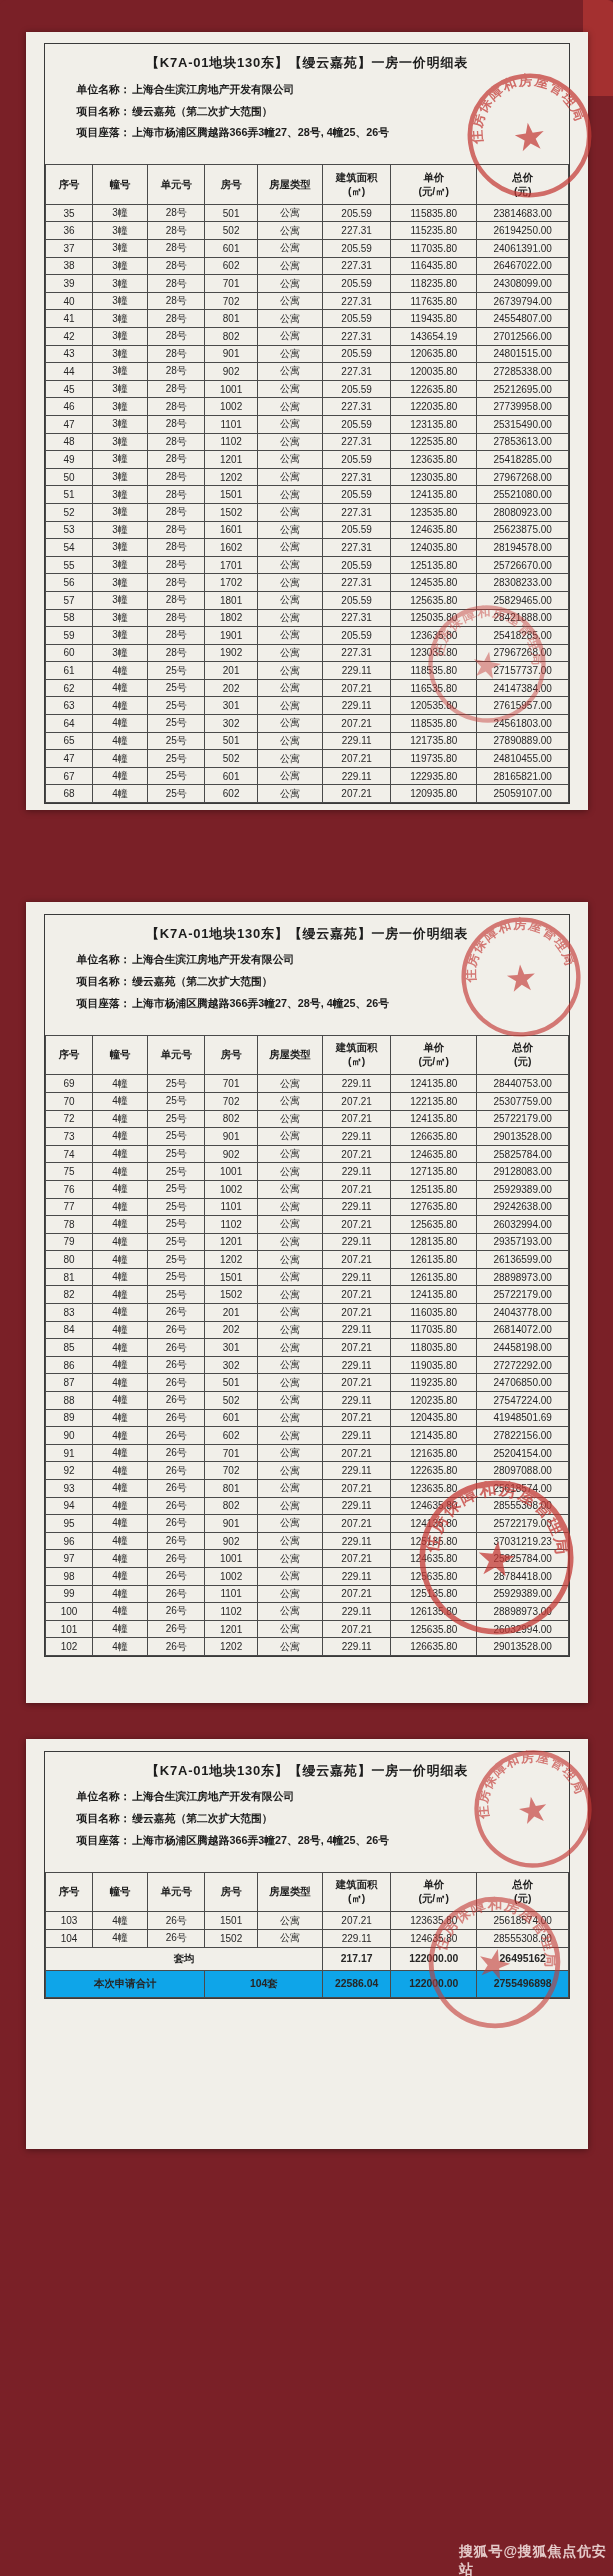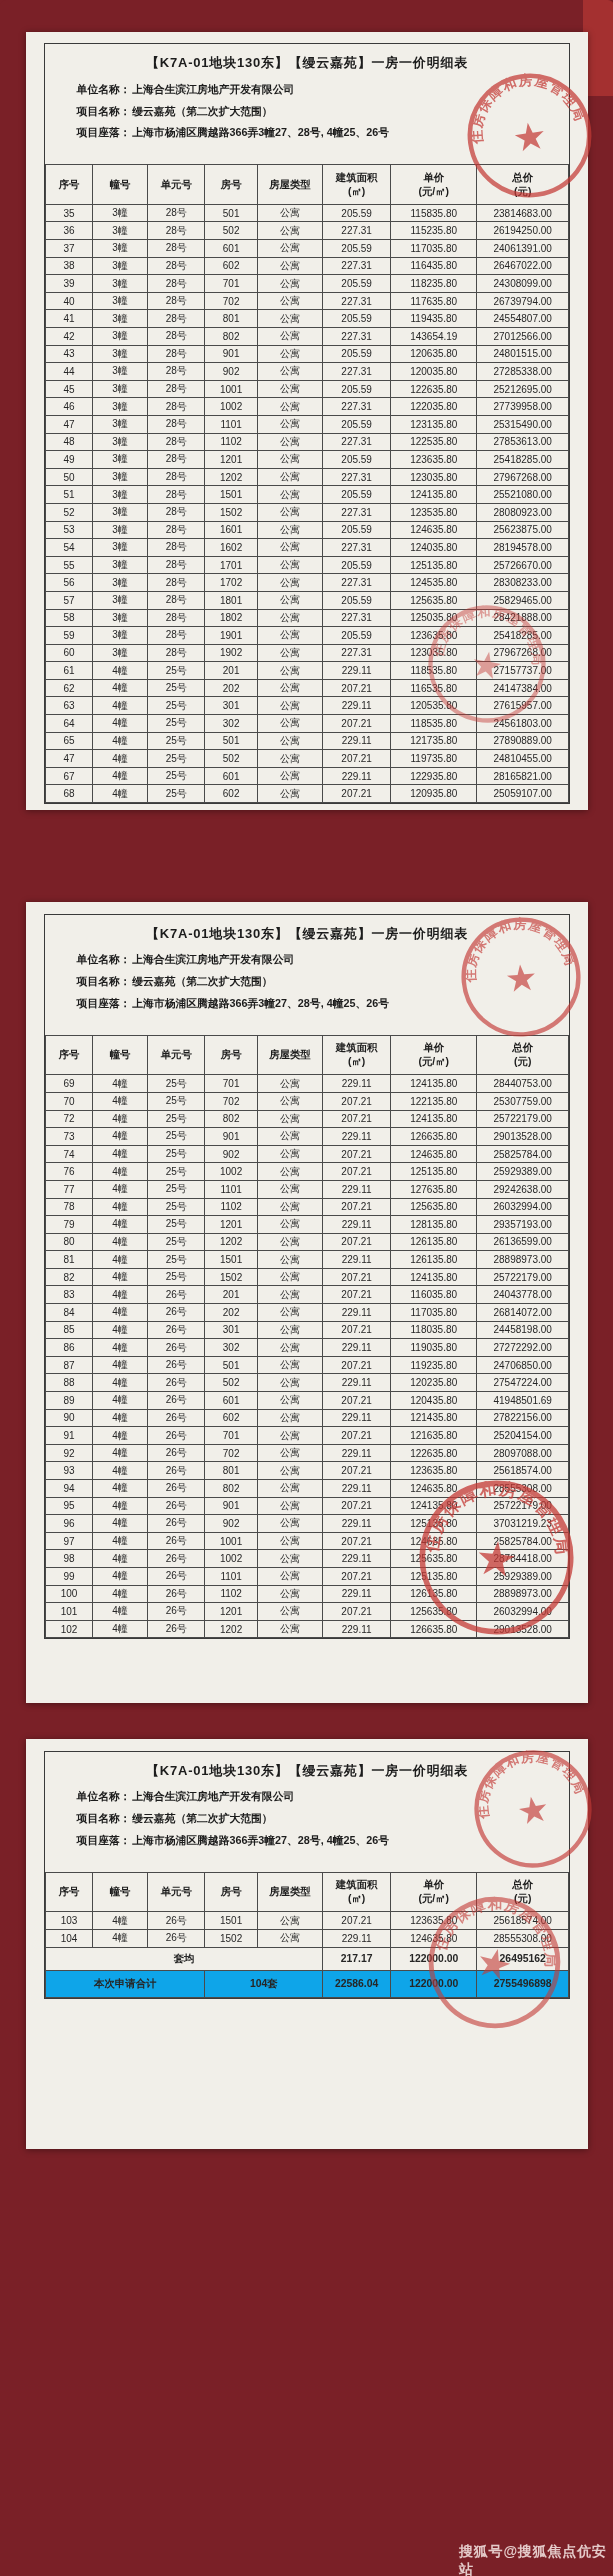--- a/index.html
+++ b/index.html
@@ -500,20 +500,30 @@
     <td>74</td>
     <td>4幢</td>
     <td>25号</td>
     <td>902</td>
     <td>公寓</td>
     <td>207.21</td>
     <td>124635.80</td>
     <td>25825784.00</td>
   </tr>
             <tr class="data-row">
+    <td>75</td>
+    <td>4幢</td>
+    <td>25号</td>
+    <td>1001</td>
+    <td>公寓</td>
+    <td>229.11</td>
+    <td>127135.80</td>
+    <td>29128083.00</td>
+  </tr>
+            <tr class="data-row">
     <td>76</td>
     <td>4幢</td>
     <td>25号</td>
     <td>1002</td>
     <td>公寓</td>
     <td>207.21</td>
     <td>125135.80</td>
     <td>25929389.00</td>
   </tr>
             <tr class="data-row">

